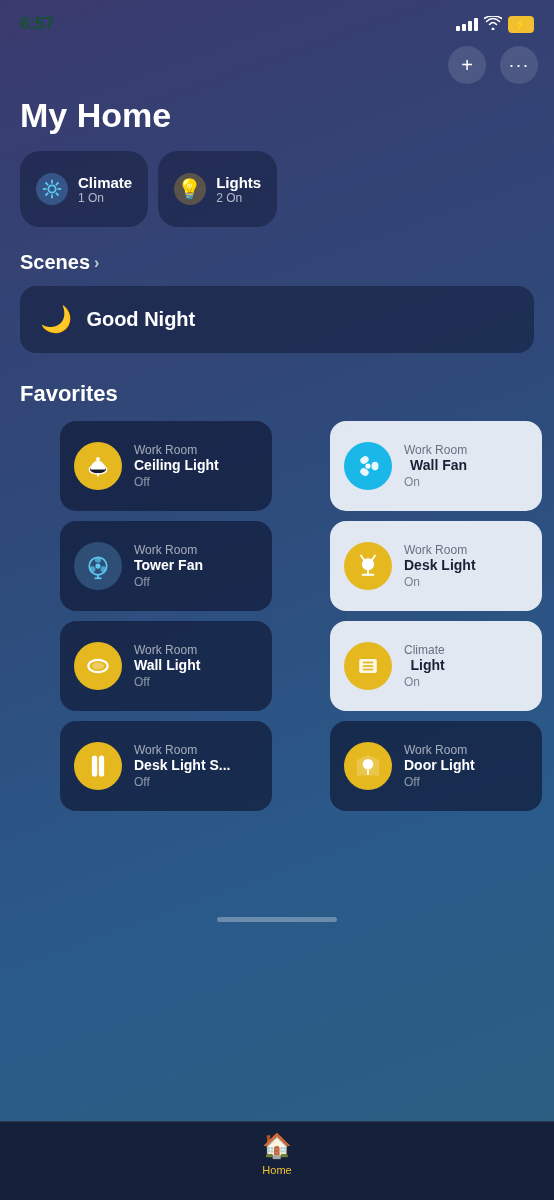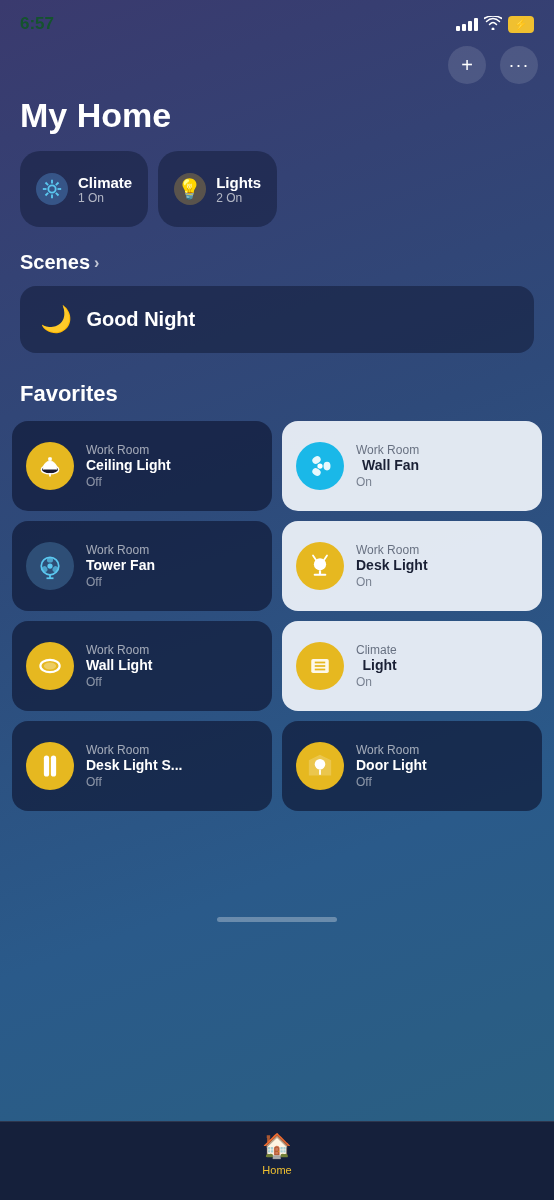--- a/index.html
+++ b/index.html
@@ -150,20 +150,21 @@
     }
 
     .fav-card {
       border-radius: 16px;
       padding: 14px 14px;
       display: flex;
       align-items: center;
       gap: 12px;
       cursor: pointer;
       min-height: 90px;
+      margin-left: 48px;
     }
     .fav-card.dark {
       background: rgba(15, 25, 55, 0.7);
     }
     .fav-card.light {
       background: rgba(235, 240, 248, 0.95);
     }
 
     .fav-icon-wrap {
       width: 48px;

